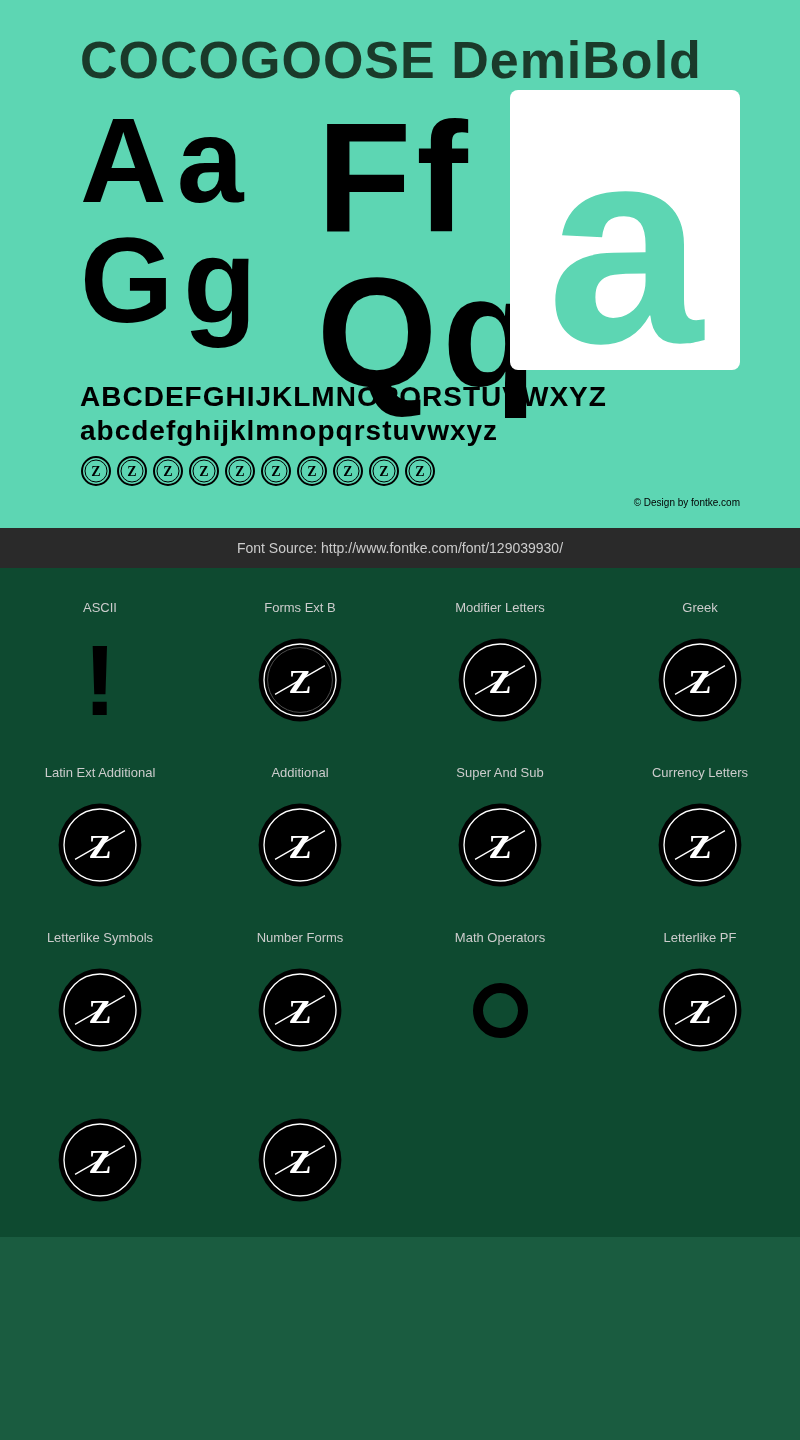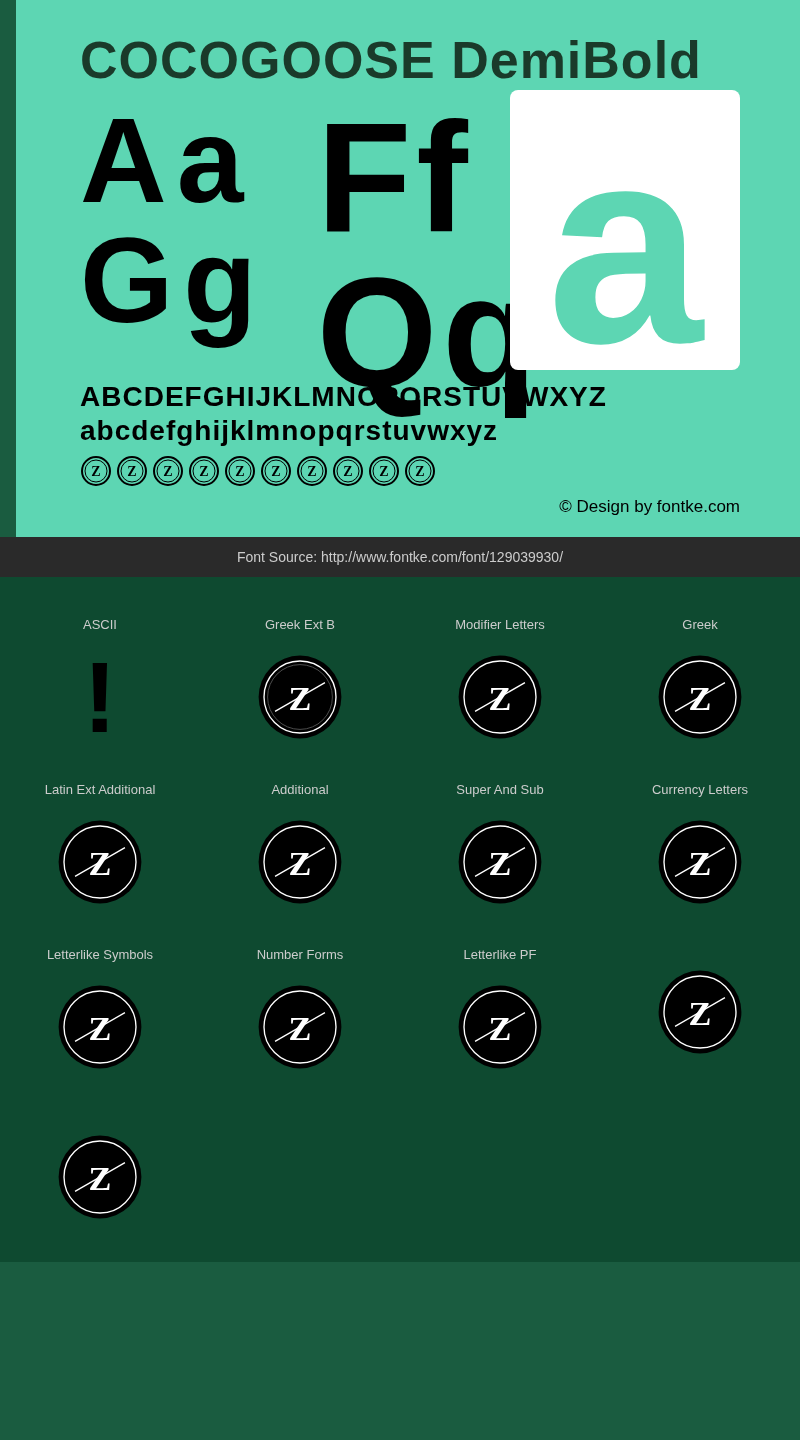--- a/index.html
+++ b/index.html
@@ -1,23 +1,22 @@
 <!DOCTYPE html>
 <html><head>
   <meta charset="utf-8">
   <style>
     * { margin: 0; padding: 0; box-sizing: border-box; }
     body { width: 800px; min-height: 1440px; font-family: Arial, sans-serif; background: #1a5c40; }
 
     
     .header-section {
       background-color: #5dd6b3;
-      padding: 30px 60px 20px 64px;
+      padding: 30px 60px 20px 80px;
       position: relative;
-      margin-left: 16px;
     }
 
     .font-title {
       font-size: 52px;
       font-weight: 900;
       color: #1a3a2a;
       letter-spacing: 1px;
       margin-bottom: 10px;
       font-family: Arial Black, sans-serif;
     }
@@ -109,21 +108,21 @@
       gap: 4px;
     }
 
     .special-char {
       width: 32px;
       height: 32px;
     }
 
     .design-credit {
       text-align: right;
-      font-size: 17px;
+      font-size: 10px;
       color: #000;
       margin-top: 10px;
       font-family: Arial, sans-serif;
     }
 
     
     .separator {
       background-color: #2a2a2a;
       padding: 12px 60px;
       text-align: center;
@@ -131,21 +130,21 @@
 
     .font-source {
       font-size: 14px;
       color: #ccc;
       font-family: Arial, sans-serif;
     }
 
     
     .char-grid-section {
       background-color: #0e4a30;
-      padding: 20px 0;
+      padding: 12px 0;
     }
 
     .char-grid {
       display: grid;
       grid-template-columns: repeat(4, 1fr);
       gap: 0;
     }
 
     .char-cell {
       display: flex;
@@ -284,21 +283,21 @@
     <div class="char-cell">
       <span class="char-cell-label">ASCII</span>
       <div class="char-display">
         <span style="font-size:100px; font-weight:900; color:#000; font-family:Arial Black, sans-serif; line-height:1;">!</span>
       </div>
     </div>
 
 
 
     <div class="char-cell">
-      <span class="char-cell-label">Greek Ext B</span>
+      <span class="char-cell-label">Forms Ext B</span>
       <div class="char-display">
         <svg class="z-circle" viewBox="0 0 100 100">
           <circle cx="50" cy="50" r="46" fill="#000"></circle>
           <circle cx="50" cy="50" r="40" fill="none" stroke="#fff" stroke-width="1.5"></circle>
           <circle cx="50" cy="50" r="36" fill="none" stroke="#555" stroke-width="1"></circle>
           <text x="50" y="64" text-anchor="middle" font-size="38" font-weight="900" font-family="Arial Black" fill="#fff">Z</text>
           <line x1="18" y1="50" x2="82" y2="50" stroke="#fff" stroke-width="1.5" transform="rotate(-30 50 50)"></line>
         </svg>
       </div>
     </div>
@@ -392,20 +391,26 @@
       <div class="char-display">
         <svg class="z-circle" viewBox="0 0 100 100">
           <circle cx="50" cy="50" r="46" fill="#000"></circle>
           <circle cx="50" cy="50" r="40" fill="none" stroke="#fff" stroke-width="1.5"></circle>
           <text x="50" y="64" text-anchor="middle" font-size="38" font-weight="900" font-family="Arial Black" fill="#fff">Z</text>
           <line x1="18" y1="50" x2="82" y2="50" stroke="#fff" stroke-width="1.5" transform="rotate(-30 50 50)"></line>
         </svg>
       </div>
     </div>
 
+    <div class="char-cell">
+      <span class="char-cell-label">Math Operators</span>
+      <div class="char-display">
+        <div style="width:55px; height:55px; border-radius:50%; border:10px solid #000; background:transparent;"></div>
+      </div>
+    </div>
 
     <div class="char-cell">
       <span class="char-cell-label">Letterlike PF</span>
       <div class="char-display">
         <svg class="z-circle" viewBox="0 0 100 100">
           <circle cx="50" cy="50" r="46" fill="#000"></circle>
           <circle cx="50" cy="50" r="40" fill="none" stroke="#fff" stroke-width="1.5"></circle>
           <text x="50" y="64" text-anchor="middle" font-size="38" font-weight="900" font-family="Arial Black" fill="#fff">Z</text>
           <line x1="18" y1="50" x2="82" y2="50" stroke="#fff" stroke-width="1.5" transform="rotate(-30 50 50)"></line>
         </svg>

